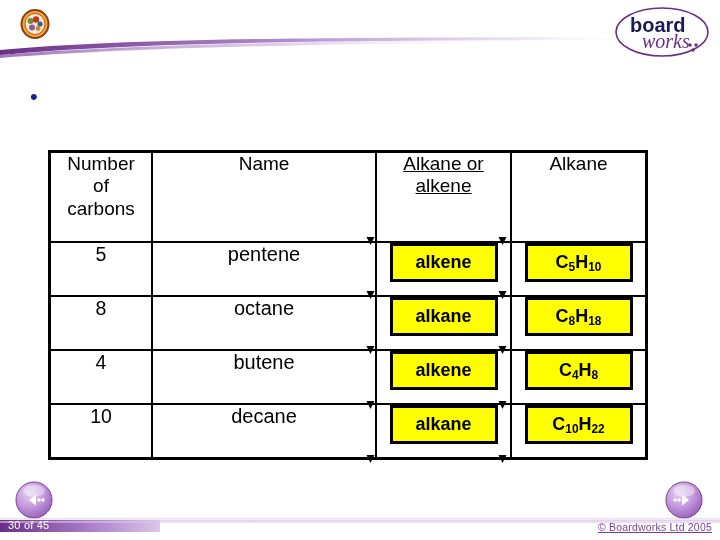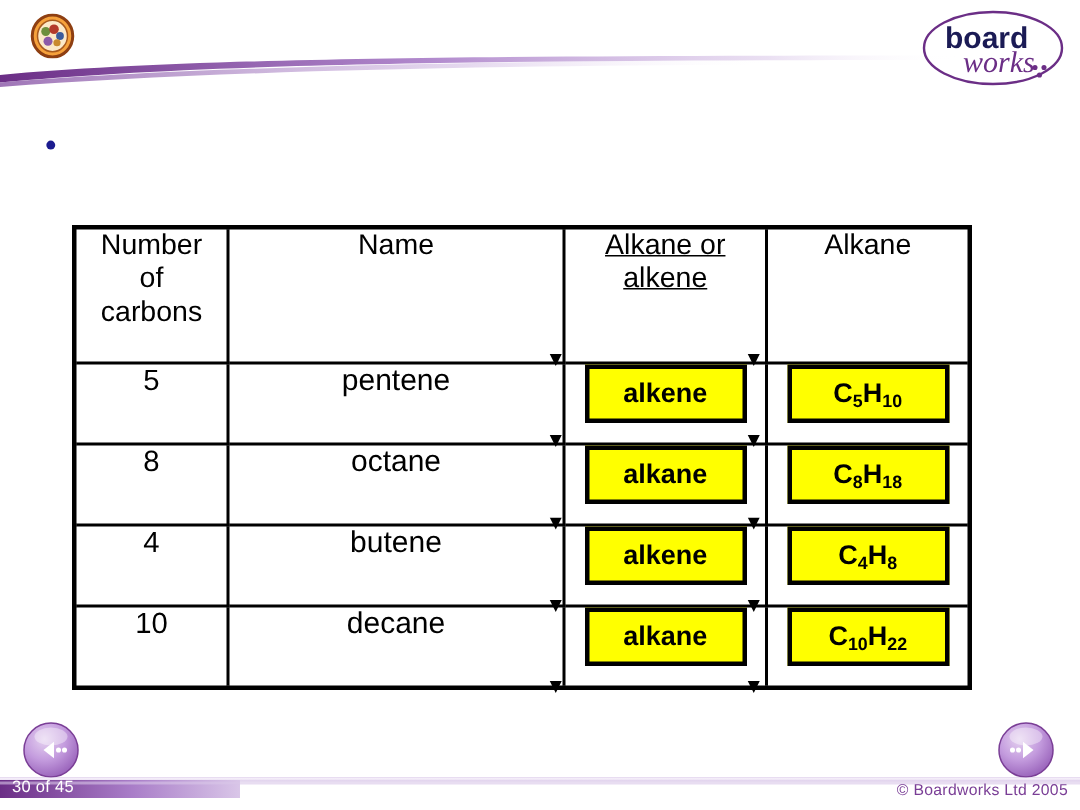--- a/index.html
+++ b/index.html
@@ -160,20 +160,21 @@
     letter-spacing: 0.2px;
     text-align: right;
   }
   #copyright {
     position: absolute;
     right: 8px; top: 521px;
     font-size: 10.5px;
     color: #7A3E96;
     letter-spacing: 0.2px;
     white-space: nowrap;
+    text-decoration: underline;
   }
 </style>
 </head>
 <body>
 
 <div id="title-area">
 
   <span id="title-icon">
     <svg width="30" height="30" viewBox="0 0 30 30">
       <ellipse cx="15" cy="15" rx="13.5" ry="14" fill="#F6A23C" stroke="#8E3F12" stroke-width="2"></ellipse>

